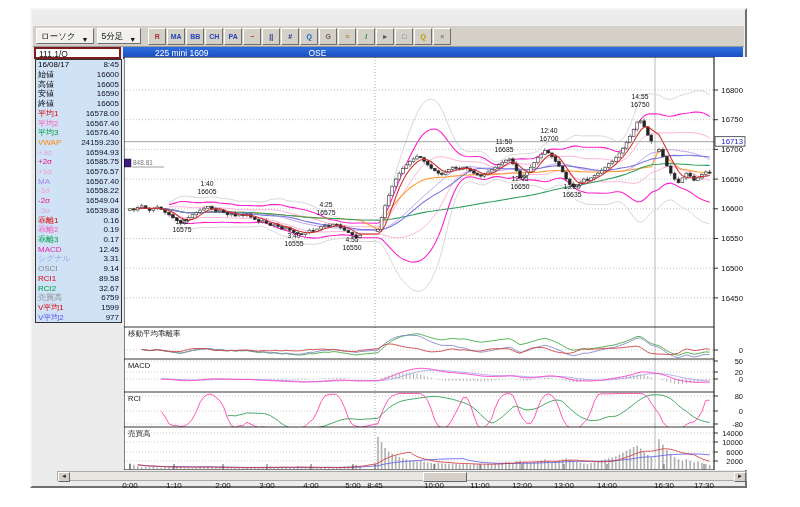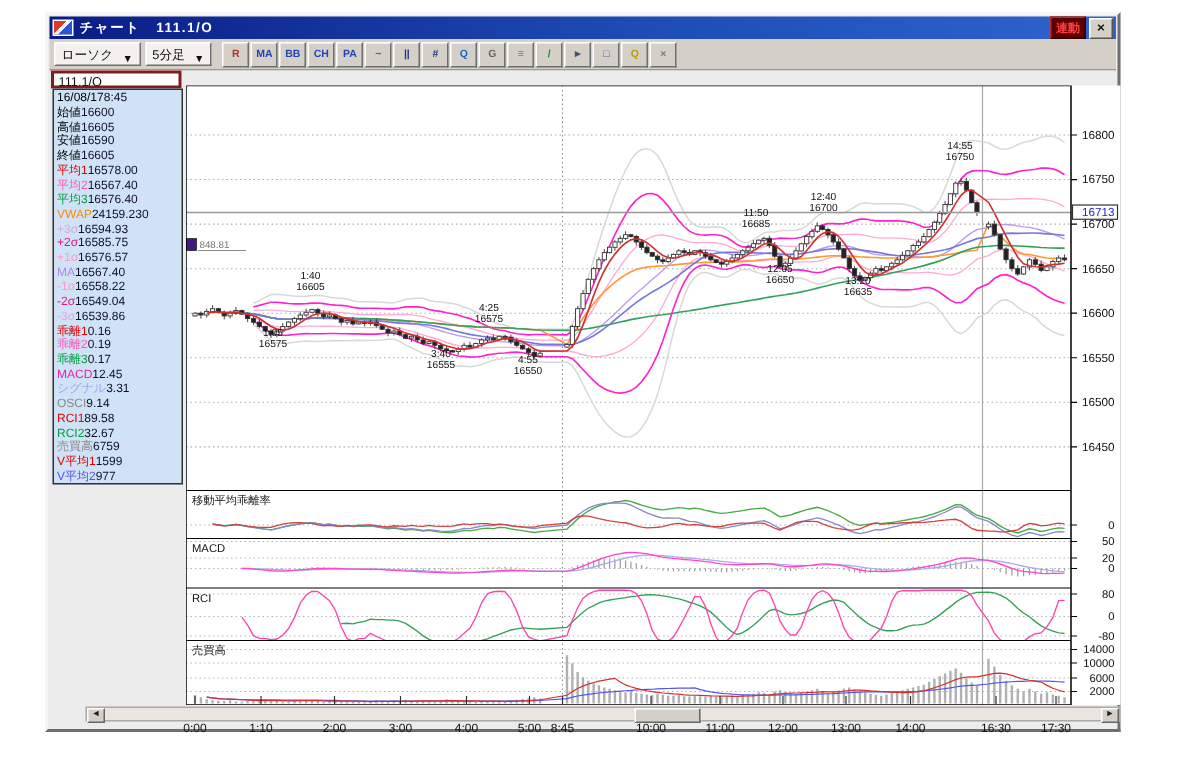--- a/index.html
+++ b/index.html
@@ -31,21 +31,21 @@
   .infobar{position:absolute;left:2px;top:37px;right:2px;height:12px;background:#ececec;display:flex;}
   .symbox{width:87px;height:12px;background:#fff;border:2px solid #7f1d1d;box-sizing:border-box;
           font-size:8.5px;color:#111;padding:0 3px;line-height:10px;}
   .bluebar{margin-left:2px;flex:1;background:linear-gradient(180deg,#2e6fe0,#1748b8);color:#fff;
            font-size:8.5px;line-height:12px;display:flex;}
   .bluebar .inst{margin-left:32px;}
   .bluebar .exch{margin-left:100px;}
   
   .datapanel{position:absolute;left:3px;top:49px;width:87px;height:264px;background:#cfe2f6;
              border:1px solid #333;box-sizing:border-box;display:flex;flex-direction:column;}
-  .drow{flex:1;display:flex;align-items:center;font-size:8px;
+  .drow{flex:1;display:flex;justify-content:space-between;align-items:center;font-size:8px;
         padding:0 2px;white-space:nowrap;overflow:hidden;}
   .drow .val{color:#101028;}
   
   #chartbox{position:absolute;left:92px;top:47px;width:623px;height:413px;background:#fff;}
   
   .hscroll{position:absolute;left:25px;top:461px;width:690px;height:10px;background:#e8e6e0;
            border:1px solid #aaa;box-sizing:border-box;}
   .sbtn{position:absolute;top:0;width:10px;height:8px;background:#d4d0c8;border:1px solid;
         border-color:#fff #666 #666 #fff;font-size:6px;line-height:7px;text-align:center;color:#222;}
   .sthumb{position:absolute;top:0;left:365px;width:42px;height:8px;background:#d4d0c8;
@@ -53,27 +53,20 @@
   
   .timeaxis{position:absolute;left:0;top:471px;width:717px;height:12px;}
   .tlabel{position:absolute;top:0;transform:translateX(-50%);font-size:8px;color:#111;white-space:nowrap;}
 </style>
 </head>
 <body>
 
 <div id="stage">
   <div id="win">
 
-    <div class="titlebar">
-      <span class="appicon"></span>
-      <span class="title-text">チャート   111.1/O</span>
-      <span class="tb-spacer"></span>
-      <span class="badge">連動</span>
-      <span class="closebtn">×</span>
-    </div>
 
     <div class="toolbar">
       <span class="dropdown">
         <span>ローソク</span>
         <span class="arr">▼</span>
       </span>
       <span class="dropdown">
         <span>5分足</span>
         <span class="arr">▼</span>
       </span>
@@ -92,20 +85,24 @@
           <span class="ibtn" style="color: rgb(17, 136, 51);">/</span>
           <span class="ibtn" style="color: rgb(68, 85, 102);">►</span>
           <span class="ibtn" style="color: rgb(85, 102, 170);">□</span>
           <span class="ibtn" style="color: rgb(187, 153, 0);">Q</span>
           <span class="ibtn" style="color: rgb(119, 119, 119);">×</span>
         </span>
     </div>
 
     <div class="infobar">
       <span class="symbox">111.1/O</span>
+      <span class="bluebar">
+        <span class="inst">225 mini 1609</span>
+        <span class="exch">OSE</span>
+      </span>
     </div>
 
     <div class="datapanel" id="datapanel">
         <div class="drow">
           <span style="color: rgb(0, 0, 0);">16/08/17</span>
           <span class="val">8:45</span>
         </div>
         <div class="drow">
           <span style="color: rgb(0, 0, 0);">始値</span>
           <span class="val">16600</span>

